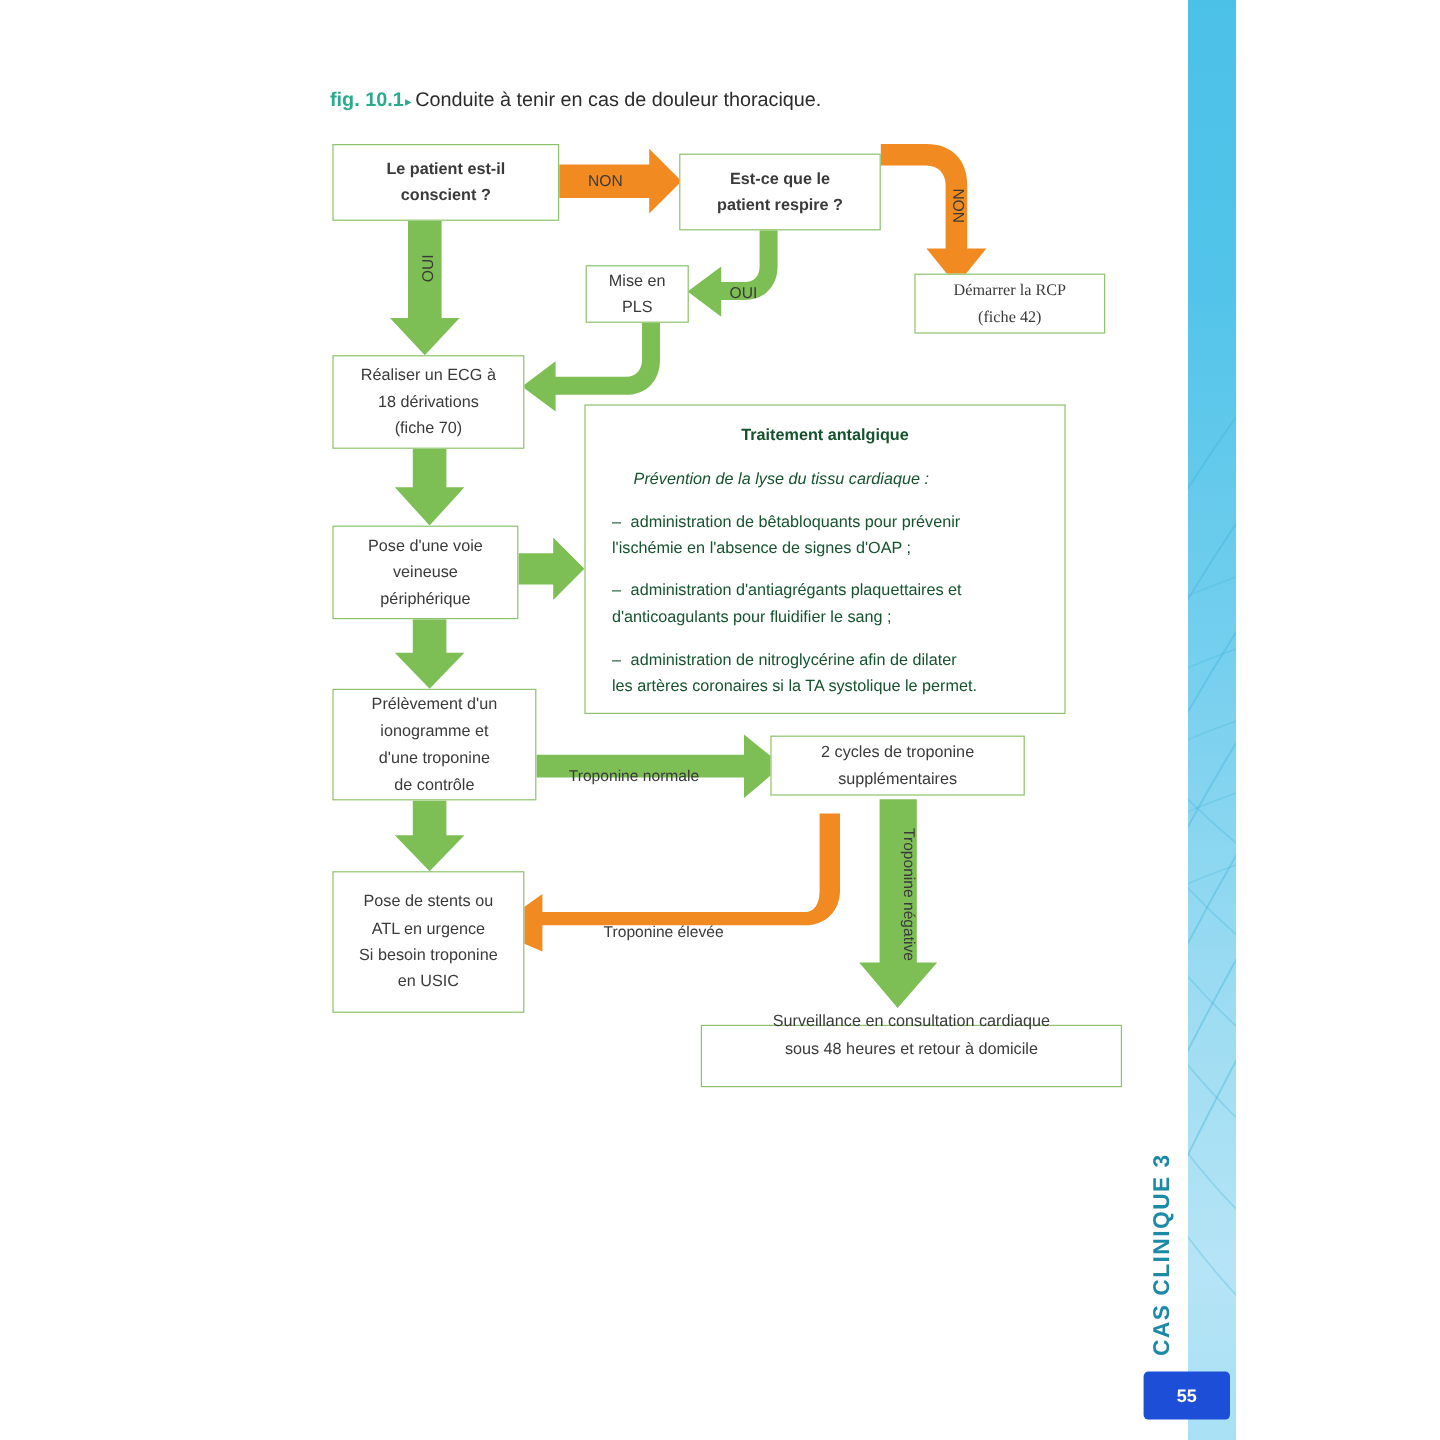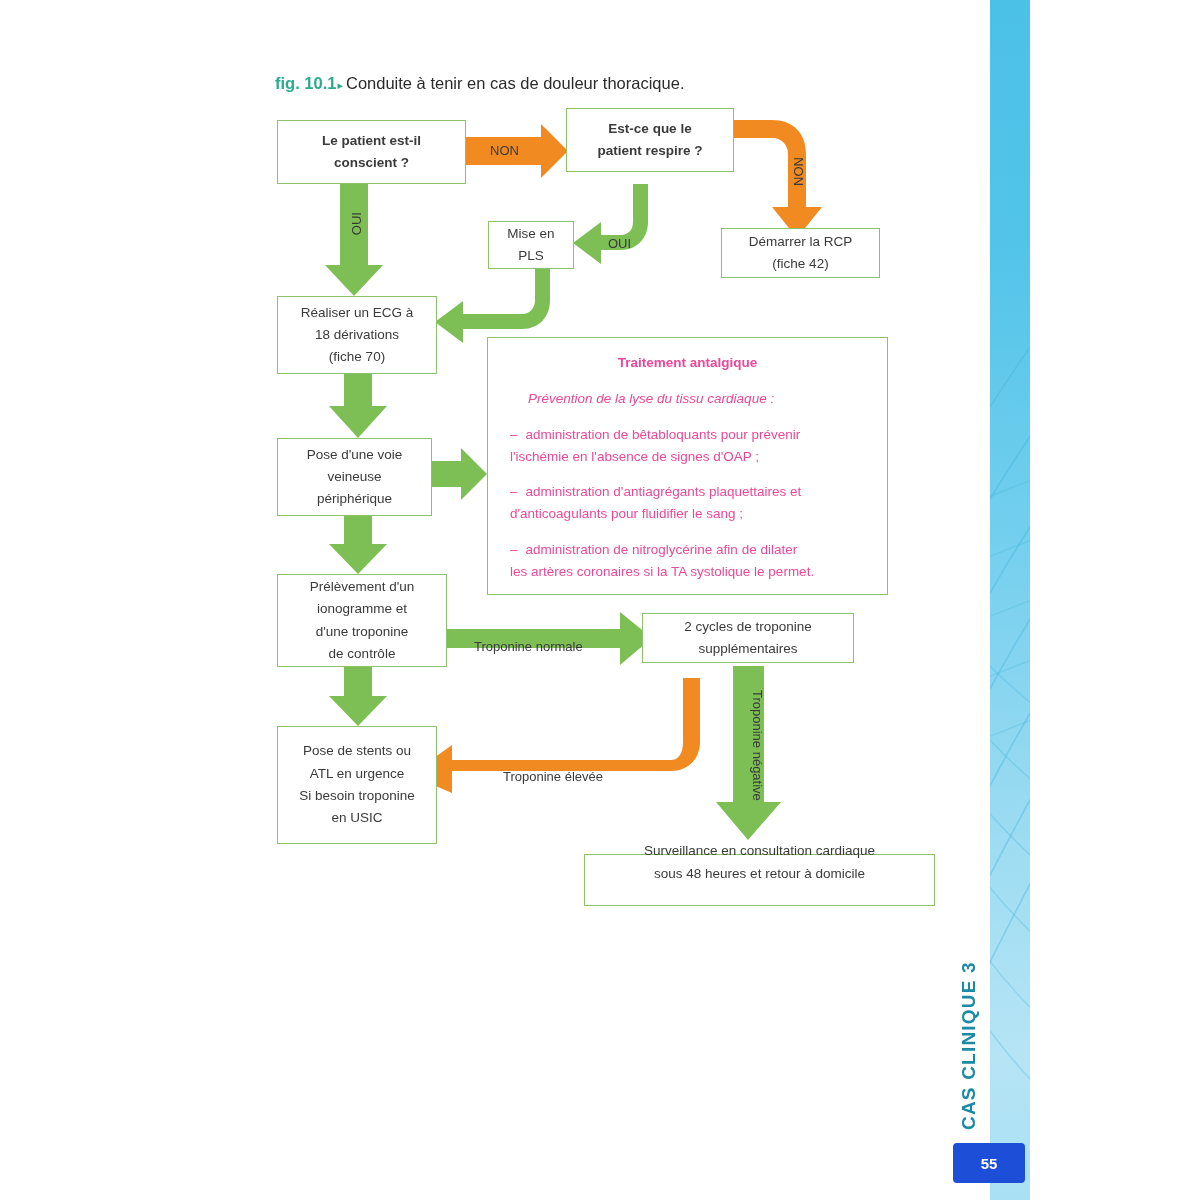--- a/index.html
+++ b/index.html
@@ -90,21 +90,21 @@
     padding: 20px 6px;
     z-index: 5;
   }
   .box.bold { font-weight: bold; font-size: 13.5px; }
 
   
   .panel {
     position: absolute;
     border: 1px solid #8cc26b;
     background: #ffffff;
-    color: #ec4899;
+    color: #14532d;
     font-size: 13.5px;
     line-height: 1.62;
     padding: 14px 22px 12px 22px;
     z-index: 5;
   }
   .panel-title {
     text-align: center;
     font-weight: bold;
     font-size: 13.5px;
     margin-bottom: 14px;
@@ -251,25 +251,25 @@
              C678,760 683,754 683,742
              L683,678 Z"></path>
 
     <path fill="#7DBF55" d="M733,666 L764,666 L764,802 L781,802 L748,840 L716,802 L733,802 Z"></path>
   </svg>
 
   <div class="box bold" style="left:277px; top:120px; width:189px; height:64px;">
     <span><span>Le patient est-il</span><br><span>conscient ?</span></span>
   </div>
 
-  <div class="box bold" style="left:566px; top:108px; width:168px; height:64px;">
+  <div class="box bold" style="left:566px; top:128px; width:168px; height:64px;">
     <span><span>Est-ce que le</span><br><span>patient respire ?</span></span>
   </div>
 
-  <div class="box" style="left:721px; top:228px; width:159px; height:50px;">
+  <div class="box" style="left:762px; top:228px; width:159px; height:50px;font-family:Liberation Serif, serif;">
     <span><span>Démarrer la RCP</span><br><span>(fiche 42)</span></span>
   </div>
 
   <div class="box" style="left:488px; top:221px; width:86px; height:48px;">
     <span><span>Mise en</span><br><span>PLS</span></span>
   </div>
 
   <div class="box" style="left:277px; top:296px; width:160px; height:78px;">
     <span><span>Réaliser un ECG à</span><br><span>18 dérivations</span><br><span>(fiche 70)</span></span>
   </div>

